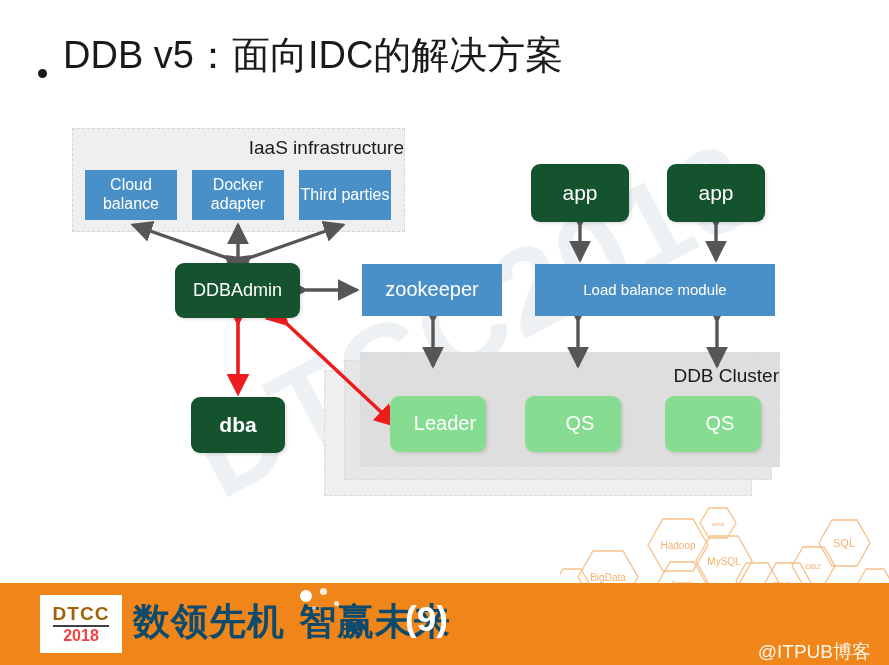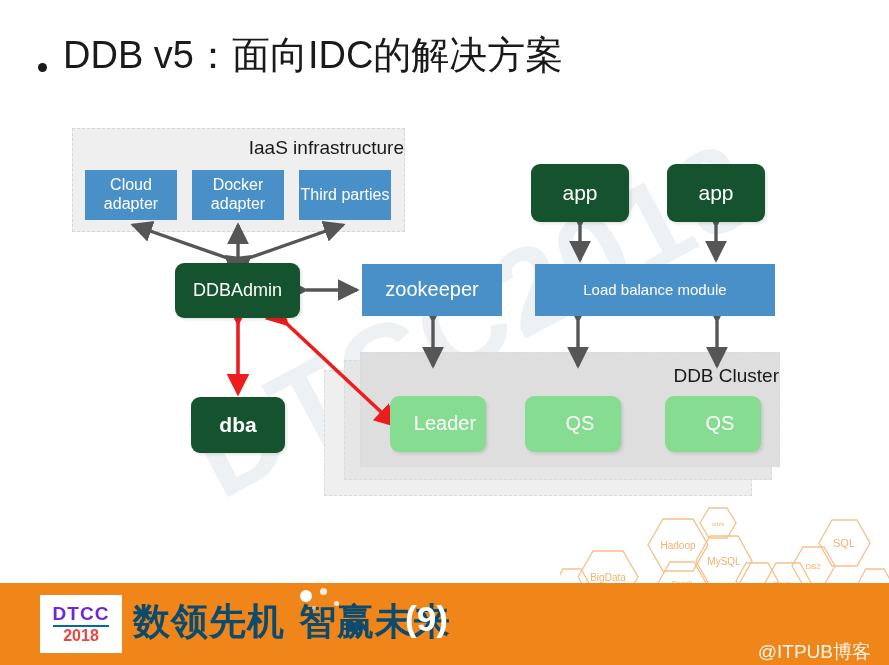--- a/index.html
+++ b/index.html
@@ -22,21 +22,21 @@
     transform:rotate(-28deg);
     left:165px;top:250px;
     white-space:nowrap;
     user-select:none;
     z-index:0;
   }
 
   
   .title-row{
     position:absolute;left:38px;top:34px;
-    display:flex;align-items:center;
+    display:flex;align-items:flex-end;
     z-index:4;
   }
   .bullet{
     width:9px;height:9px;border-radius:50%;
     background:#1a1a1a;margin-top:23px;margin-right:16px;flex:0 0 auto;
   }
   .title-text{
     font-size:38px;color:#1a1a1a;line-height:1.15;
     font-family:"Liberation Sans","DejaVu Sans",sans-serif;
     white-space:nowrap;
@@ -80,22 +80,22 @@
   .banner{
     position:absolute;left:0;top:583px;width:889px;height:82px;
     background:#f08519;z-index:6;
   }
   .logo-box{
     position:absolute;left:40px;top:12px;width:82px;height:58px;
     background:#ffffff;display:flex;flex-direction:column;
     align-items:center;justify-content:center;
   }
   .logo-dtcc{
-    color:#6d28d9;font-weight:700;font-size:19px;letter-spacing:1px;
-    border-bottom:2px solid #0369a1;line-height:1.05;padding-bottom:1px;
+    color:#a16207;font-weight:700;font-size:19px;letter-spacing:1px;
+    border-bottom:2px solid #404040;line-height:1.05;padding-bottom:1px;
   }
   .logo-year{color:#ef4444;font-weight:700;font-size:16px;line-height:1.1;}
   .slogan{
     position:absolute;left:133px;top:14px;
     color:#0c4a6e;font-size:37px;font-weight:700;letter-spacing:1px;
     white-space:nowrap;
     font-family:"DejaVu Sans","Liberation Sans",sans-serif;
   }
   .dots{position:absolute;left:300px;top:5px;}
   .dot{position:absolute;border-radius:50%;background:#fff;}
@@ -131,21 +131,21 @@
 
   <div class="title-row">
     <div class="bullet"></div>
     <div class="title-text">DDB v5：面向IDC的解决方案</div>
   </div>
 
   <div class="panel" style="left:72px;top:128px;width:333px;height:104px;">
     <div class="panel-label">IaaS infrastructure</div>
   </div>
   <div class="box blue-light" style="left:85px;top:170px;width:92px;height:50px;font-size:16px;">
-    <span>Cloud adapter</span>
+    <span>Cloud balance</span>
   </div>
   <div class="box blue-light" style="left:192px;top:170px;width:92px;height:50px;font-size:16px;">
     <span>Docker adapter</span>
   </div>
   <div class="box blue-light" style="left:299px;top:170px;width:92px;height:50px;font-size:16px;justify-content:center;">
     <span>Third parties</span>
   </div>
 
   <div class="box blue-dark" style="left:531px;top:164px;width:98px;height:58px;font-size:21px;">
     <span>app</span>

